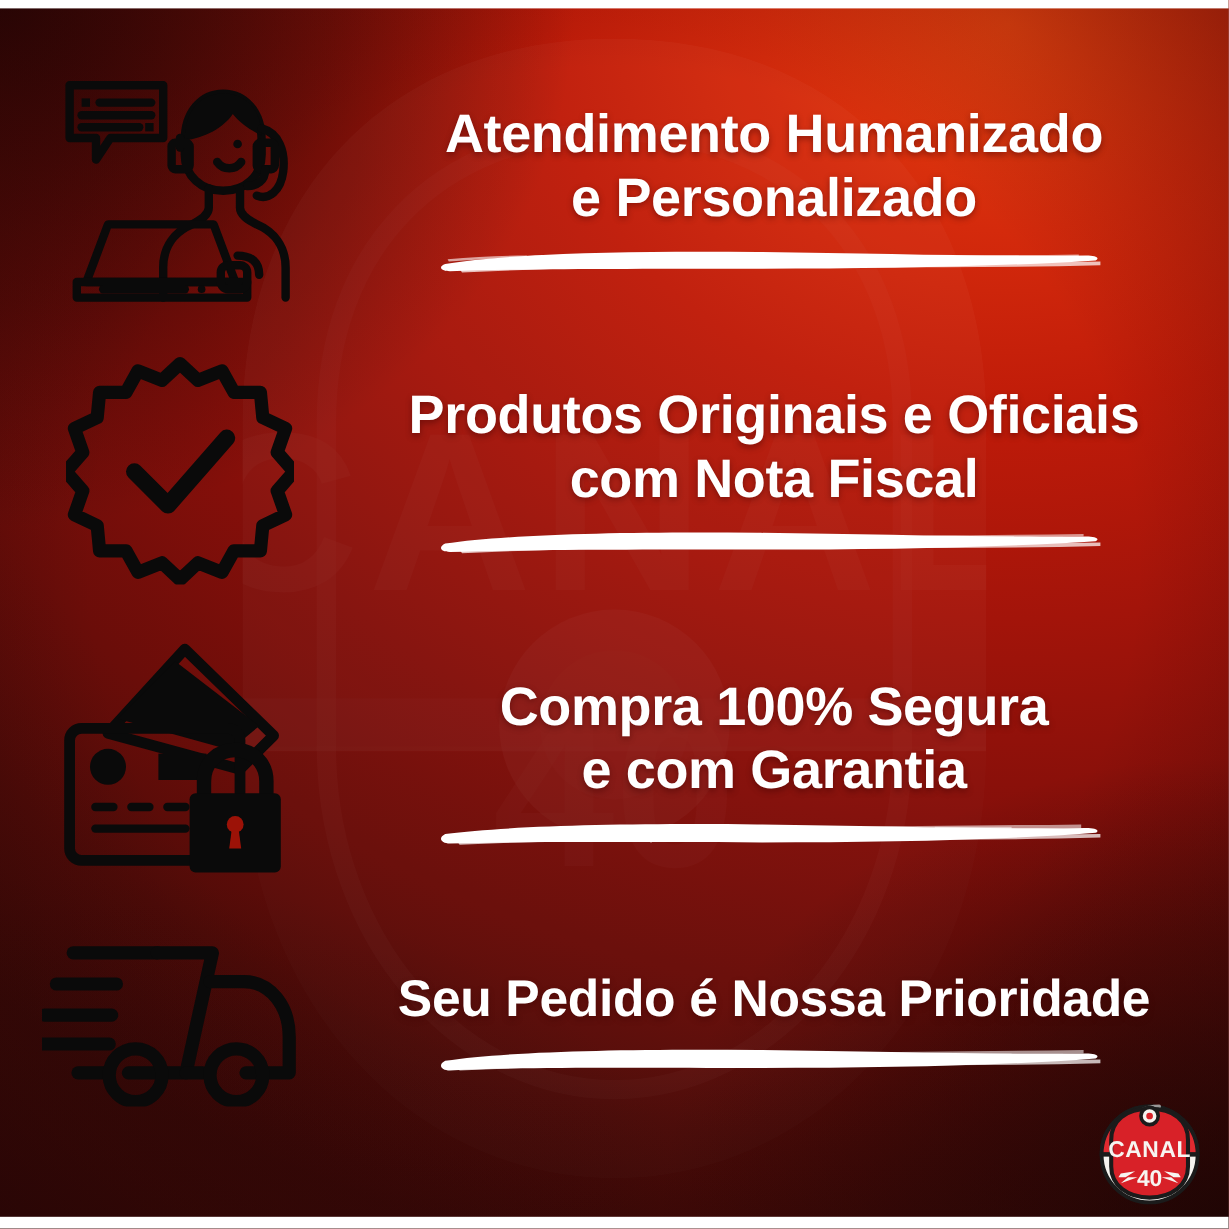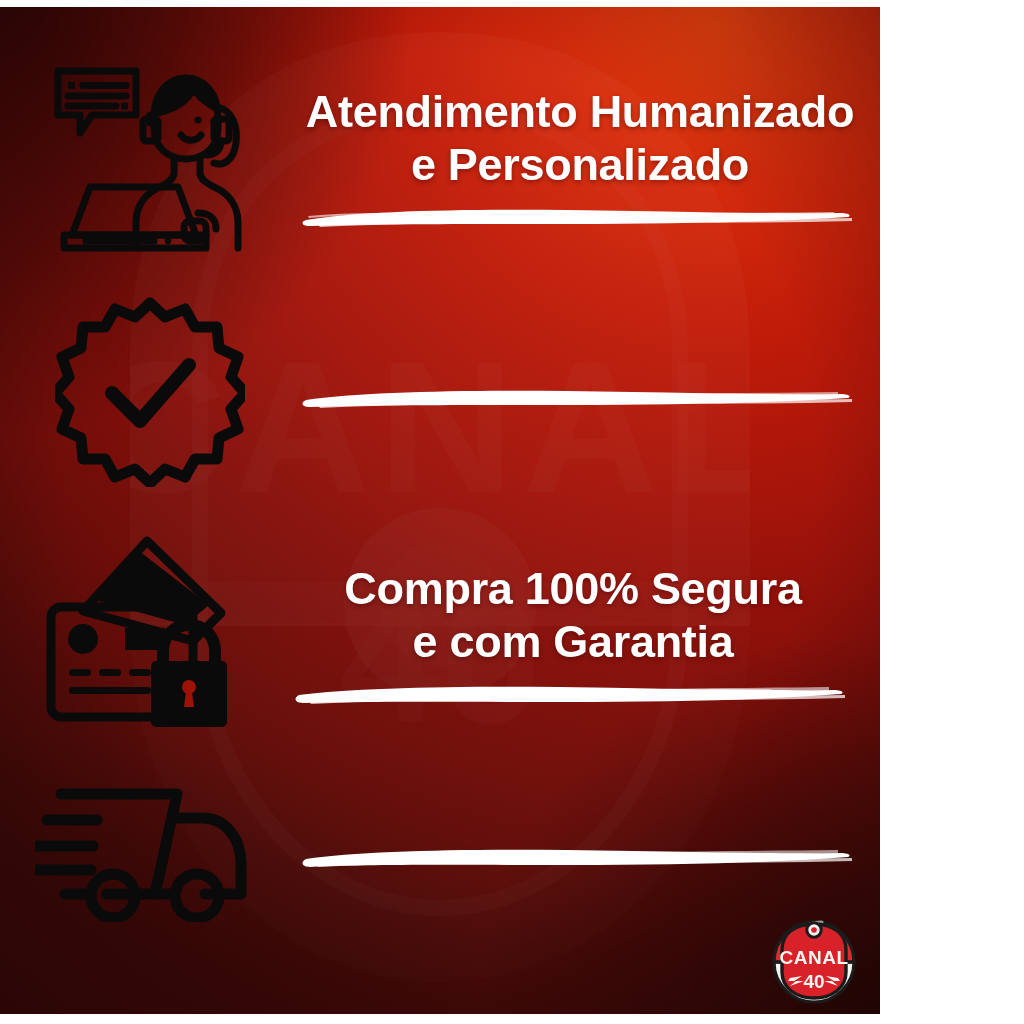--- a/index.html
+++ b/index.html
@@ -1,20 +1,20 @@
 <!DOCTYPE html>
 <html><head>
 <meta charset="utf-8">
 <style>
   html,body{margin:0;padding:0;background:#ffffff;}
   body{font-family:"Liberation Sans", sans-serif;}
 
   .canvas{
     position:relative;
-    width:880px; height:1024px;
+    width:1024px; height:1024px;
     overflow:hidden;
     background:#5a0d09;
   }
 
   
   .bg-base{
     position:absolute; inset:0;
     background:
       radial-gradient(ellipse 125% 105% at 82% 2%,
          #e8420f 0%, #d42a0c 16%, #bf1b09 30%,
@@ -221,20 +221,22 @@
         <svg width="190" height="190" viewBox="0 0 190 190" xmlns="http://www.w3.org/2000/svg">
           <path d="M95 6 L110 20 L130 12 L140 30 L162 30 L164 51 L183 60 L176 80
                    L190 96 L176 112 L183 132 L164 141 L162 162 L140 162 L130 180
                    L110 172 L95 186 L80 172 L60 180 L50 162 L28 162 L26 141
                    L7 132 L14 112 L0 96 L14 80 L7 60 L26 51 L28 30 L50 30
                    L60 12 L80 20 Z" fill="none" stroke="#0a0a0a" stroke-width="11" stroke-linejoin="round"></path>
           <path d="M57 96 L85 124 L134 68" fill="none" stroke="#0a0a0a" stroke-width="14" stroke-linecap="round" stroke-linejoin="round"></path>
         </svg>
       </div>
       <div class="row-body">
+        <div class="row-text">Produtos Originais e Oficiais
+com Nota Fiscal</div>
         <div class="brush">
           <svg viewBox="0 0 560 26" preserveAspectRatio="none" xmlns="http://www.w3.org/2000/svg">
             <path d="M6 15 C60 7 160 5 266 6 C360 7 452 10 540 9
                      C548 9 552 11 548 13 C470 18 372 20 270 20
                      C168 20 70 20 10 22 C2 22 0 18 6 15 Z" fill="#ffffff"></path>
             <path d="M18 20 C110 14 230 12 340 13 C420 14 490 15 552 14
                      L552 17 C480 19 400 19 330 18 C220 17 110 19 20 23 Z" fill="#ffffff" opacity=".72"></path>
             <path d="M336 10 C396 8 466 8 538 7 L538 9 C466 11 396 11 336 12 Z" fill="#ffffff" opacity=".55"></path>
             <rect x="420" y="9" width="60" height="1.6" fill="#ffffff" opacity=".5"></rect>
             <rect x="492" y="11" width="46" height="1.4" fill="#ffffff" opacity=".45"></rect>
@@ -297,20 +299,21 @@
           <path d="M96 12 H142 L120 112 H72"></path>
 
           <path d="M140 36 H168 C190 36 206 56 206 82 L206 112 H170"></path>
           <line x1="120" y1="112" x2="134" y2="112"></line>
 
           <circle cx="78" cy="114" r="22"></circle>
           <circle cx="162" cy="114" r="22"></circle>
         </svg>
       </div>
       <div class="row-body">
+        <div class="row-text">Seu Pedido é Nossa Prioridade</div>
         <div class="brush">
           <svg viewBox="0 0 560 26" preserveAspectRatio="none" xmlns="http://www.w3.org/2000/svg">
             <path d="M6 14 C60 6 160 4 266 5 C360 6 452 9 540 8
                      C548 8 552 10 548 12 C470 18 372 20 270 20
                      C168 20 70 19 10 22 C2 22 0 17 6 14 Z" fill="#ffffff"></path>
             <path d="M16 19 C110 12 230 10 340 11 C420 12 490 14 552 13
                      L552 16 C480 18 400 18 330 17 C220 16 108 18 18 22 Z" fill="#ffffff" opacity=".72"></path>
             <path d="M330 8 C392 6 462 6 538 5 L538 8 C464 10 392 10 332 11 Z" fill="#ffffff" opacity=".55"></path>
             <rect x="418" y="8" width="60" height="1.8" fill="#ffffff" opacity=".5"></rect>
             <rect x="492" y="10" width="46" height="1.4" fill="#ffffff" opacity=".45"></rect>

